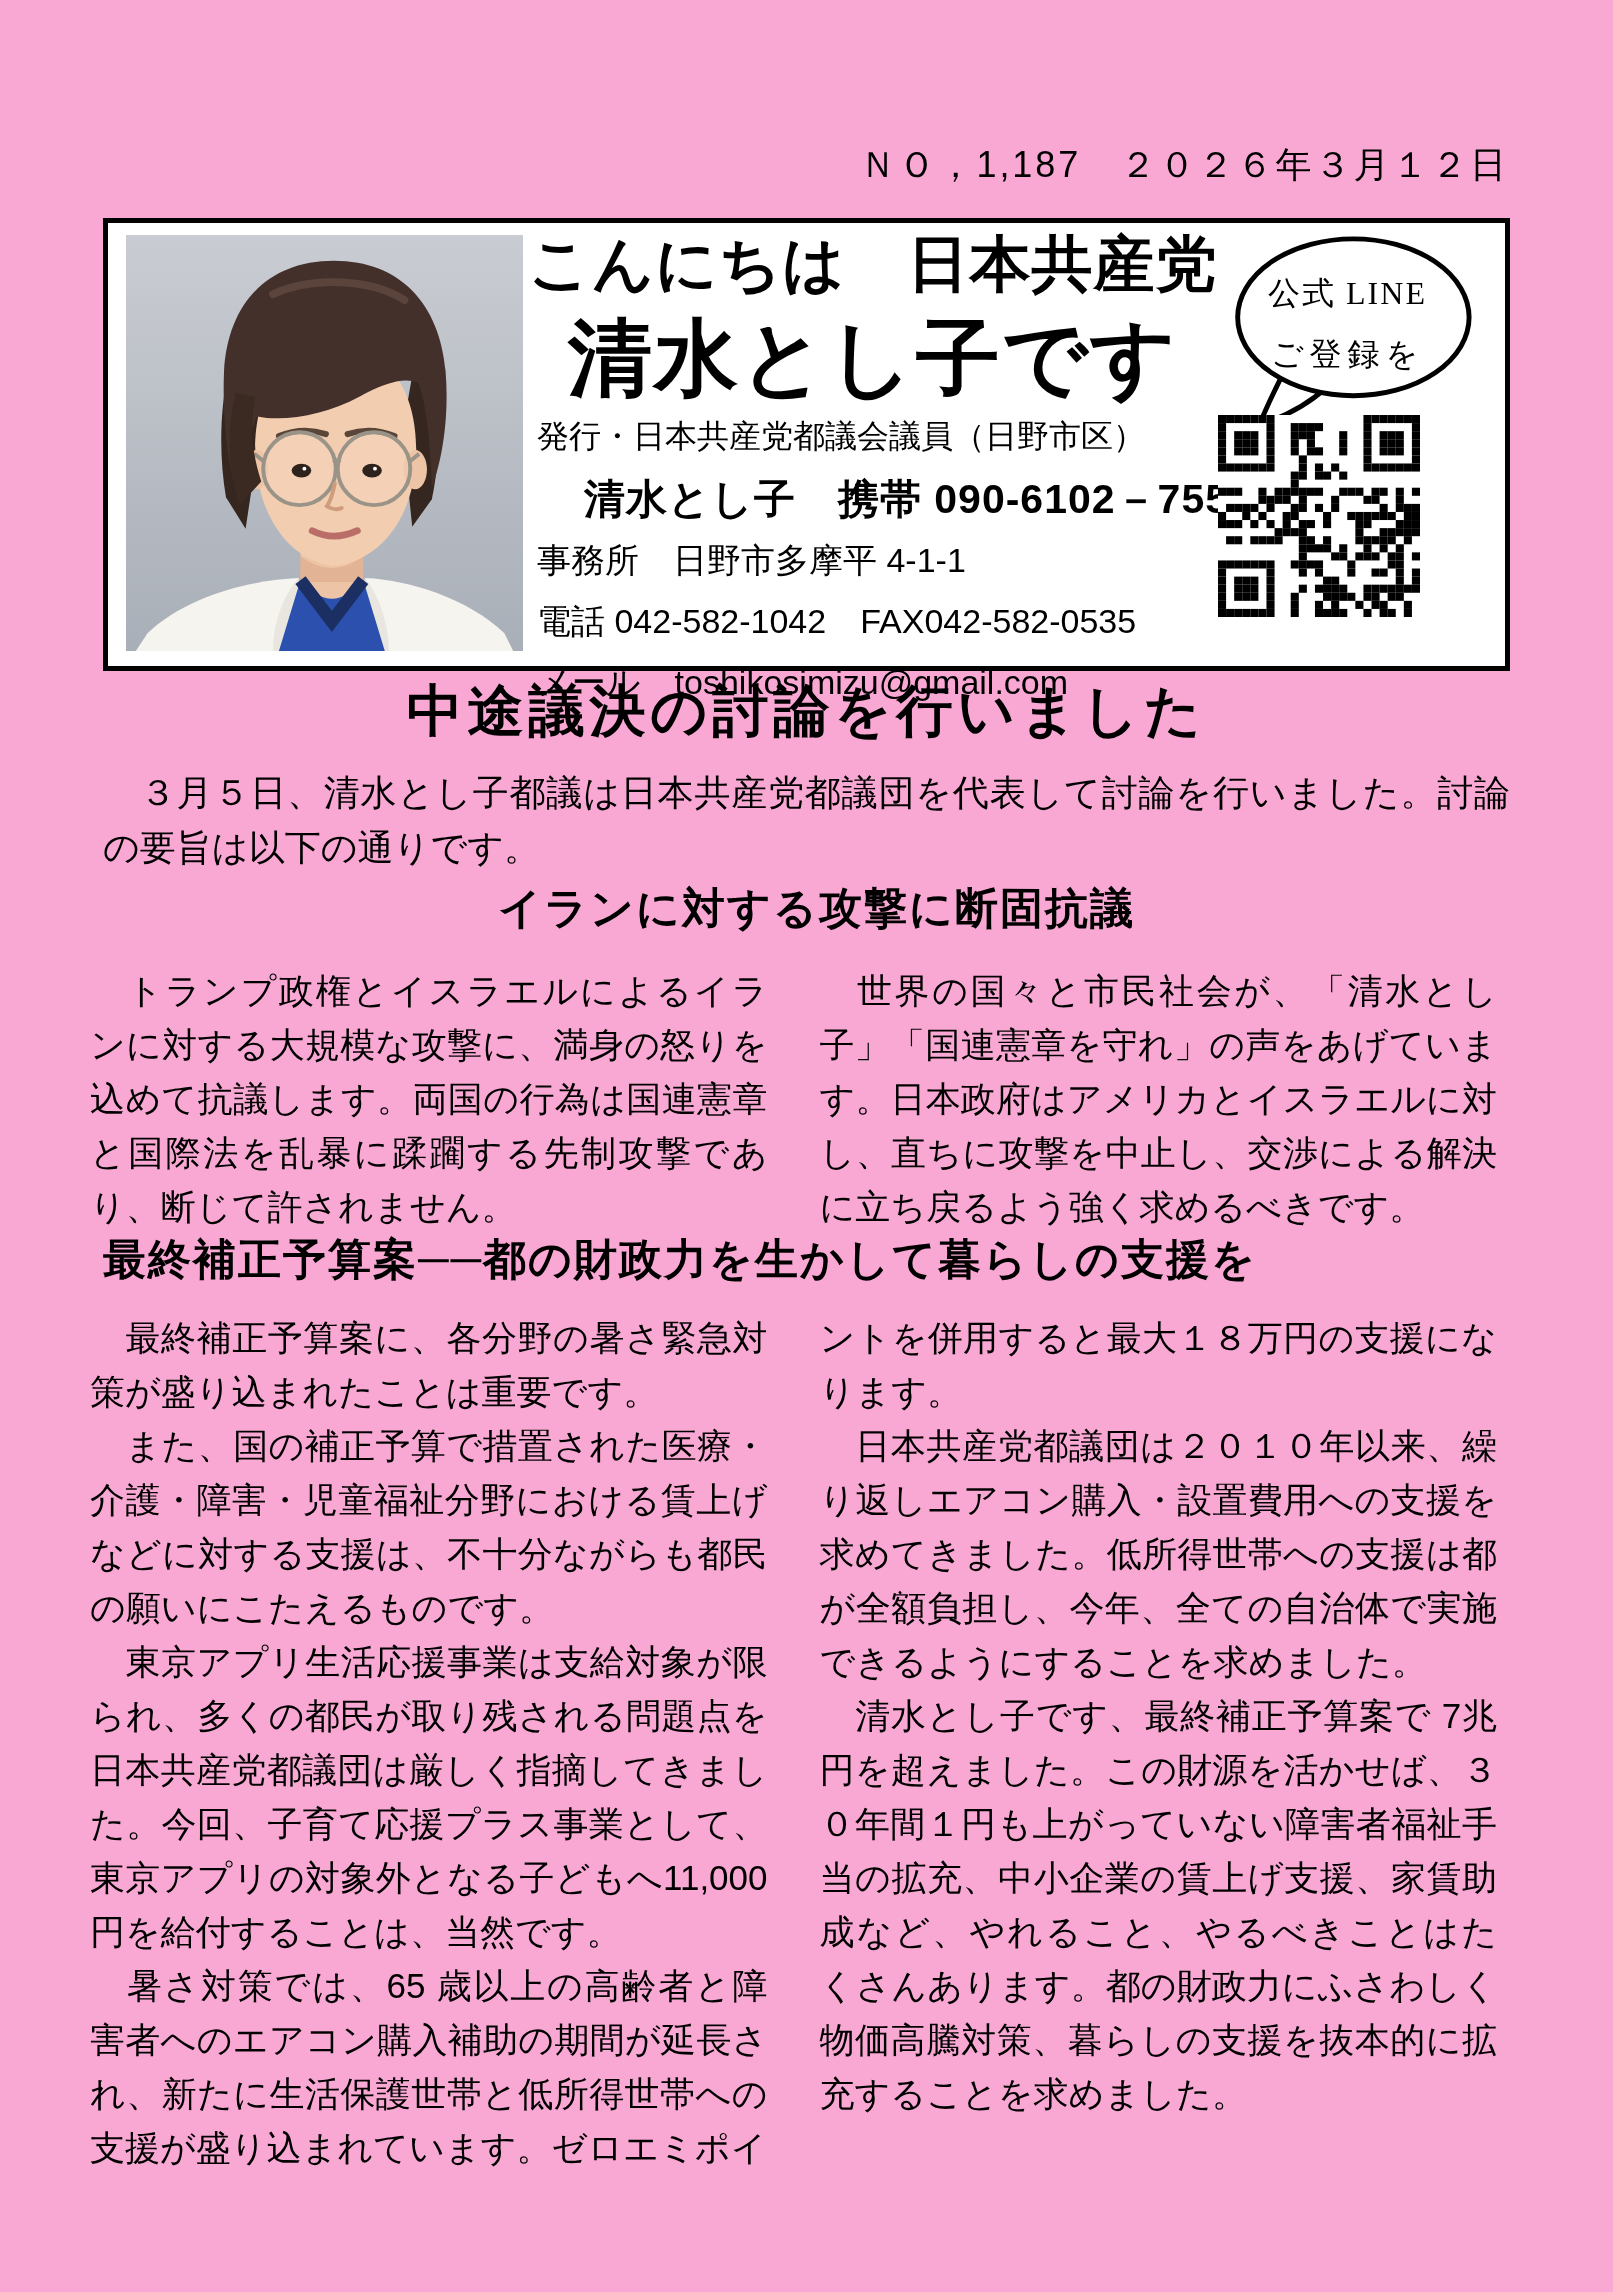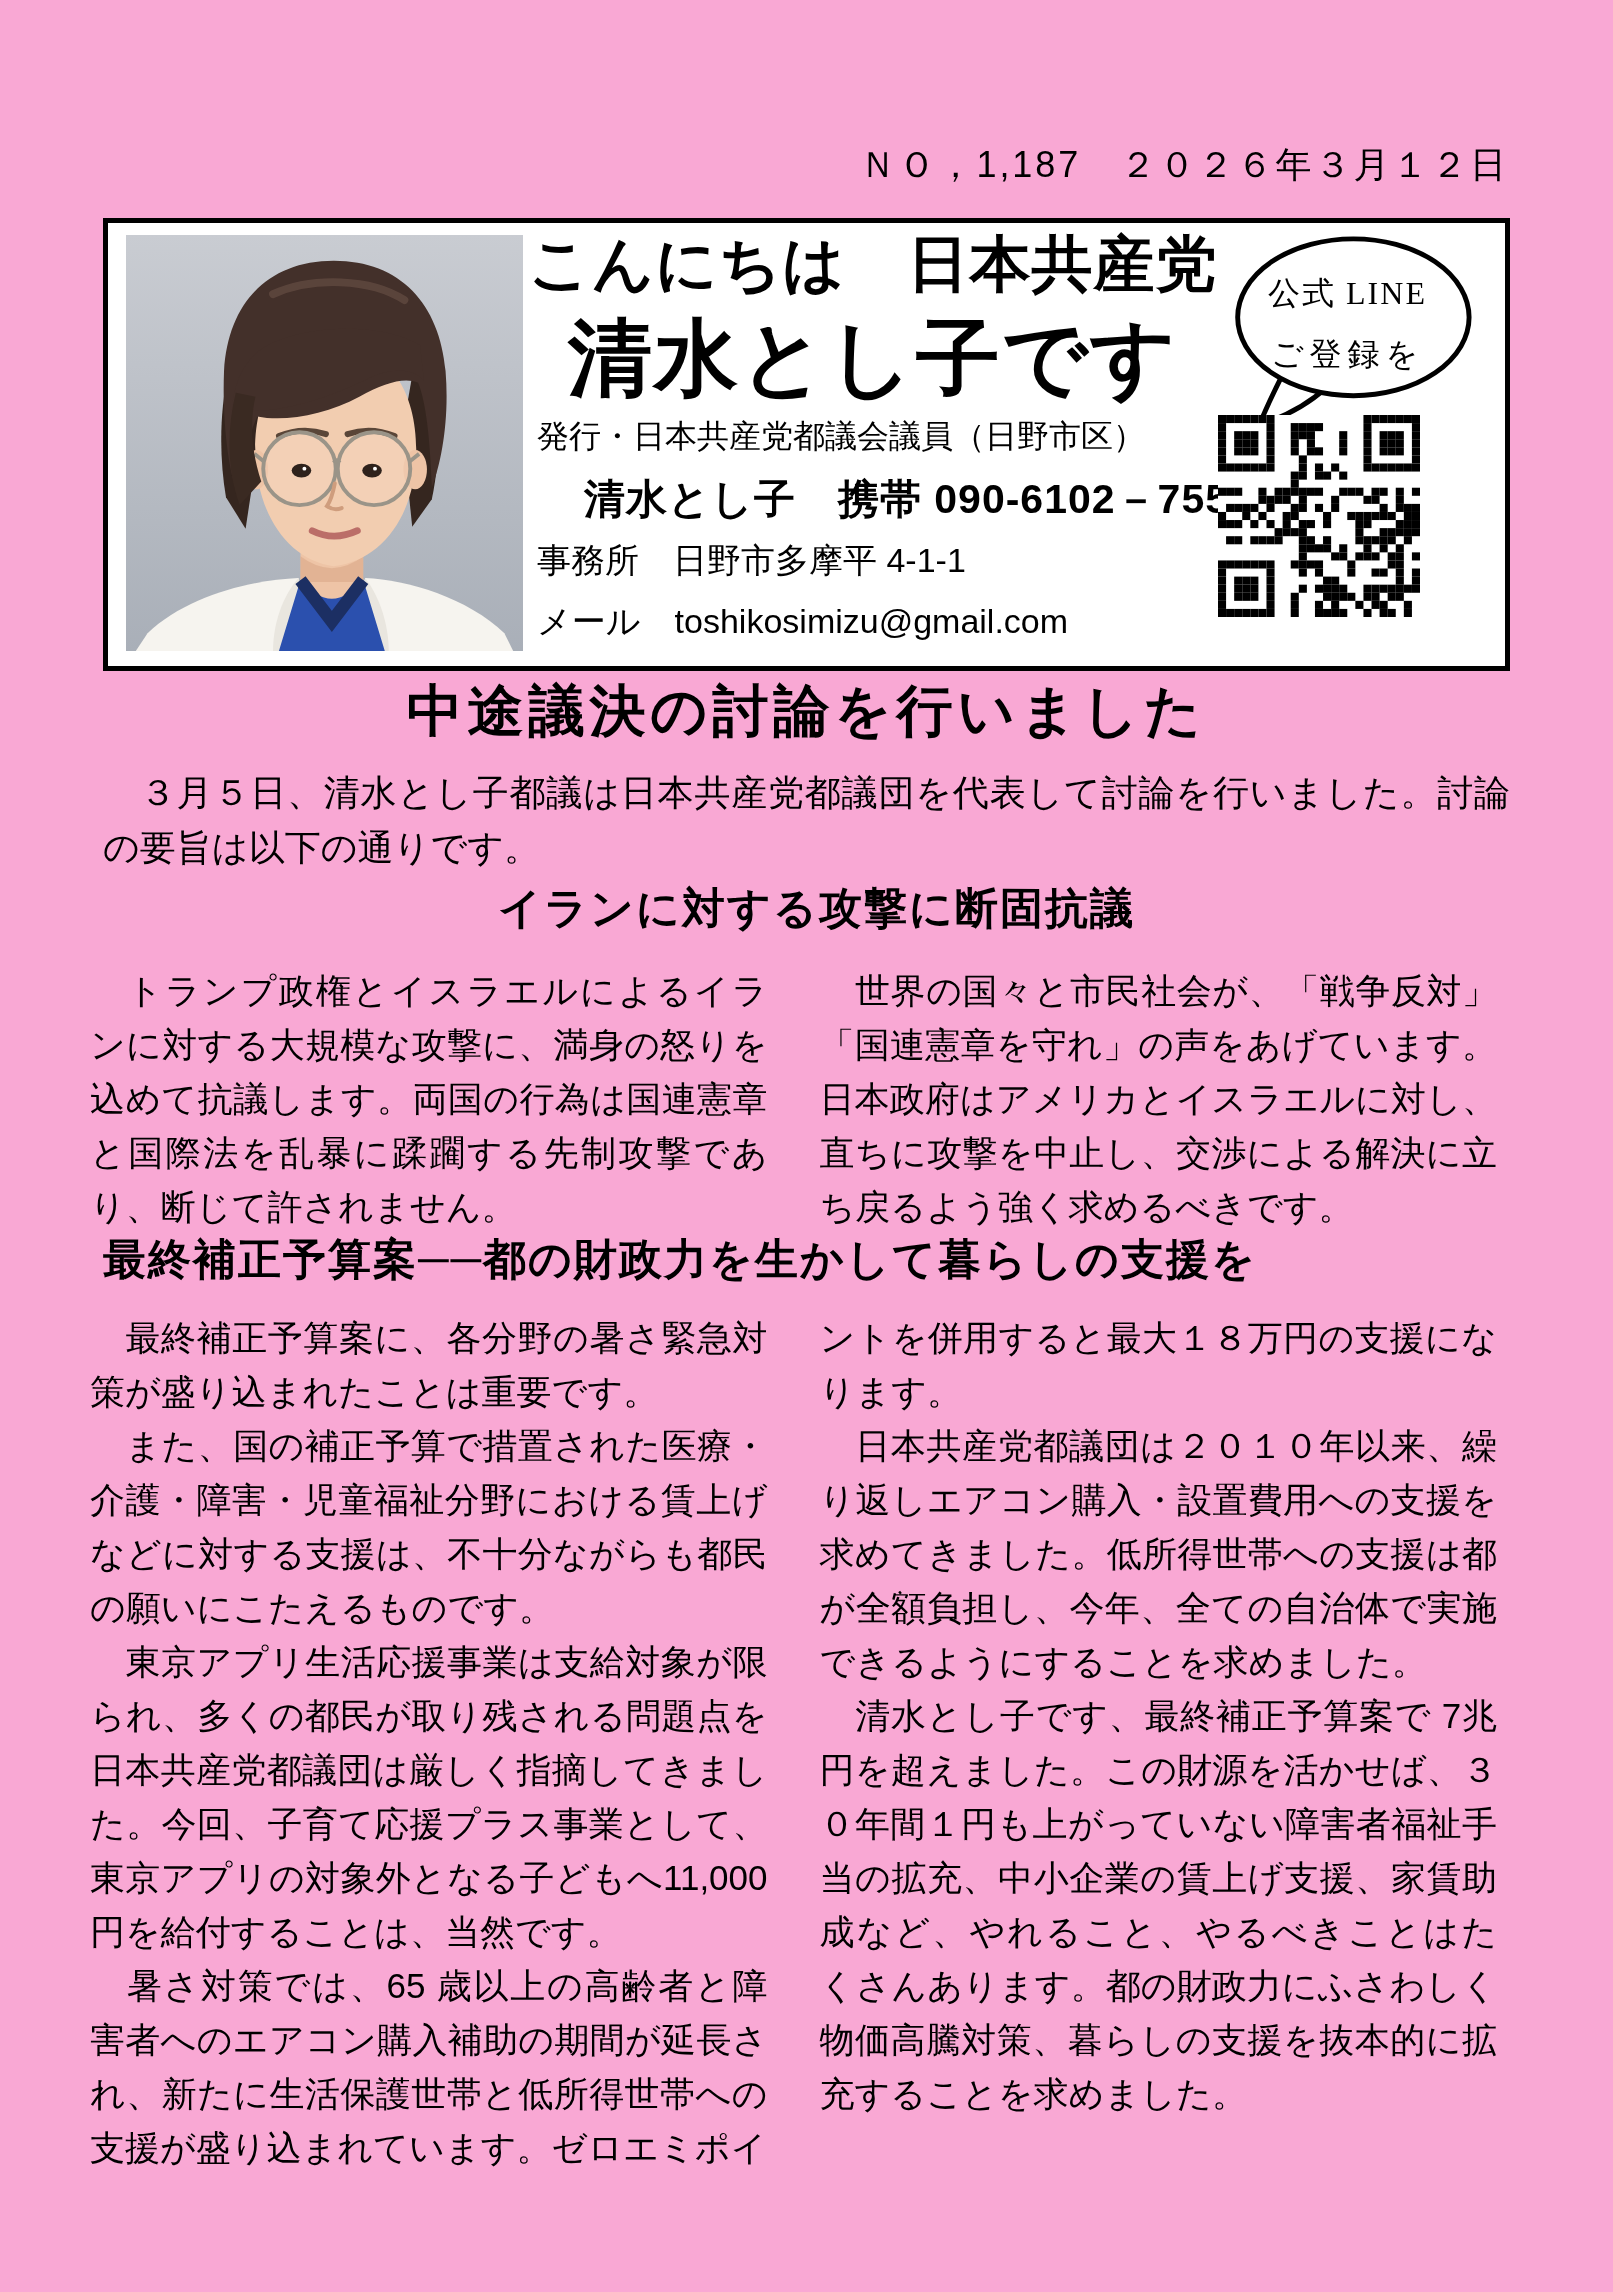--- a/index.html
+++ b/index.html
@@ -163,20 +163,21 @@
 
     <div class="titles">
       <div class="greeting">こんにちは　日本共産党</div>
       <div class="big-name">清水とし子です</div>
     </div>
 
     <div class="contact">
       <div class="pub">発行・日本共産党都議会議員（日野市区）</div>
       <div class="namephone">清水とし子　携帯 090-6102－7555</div>
       <div class="office">事務所　日野市多摩平 4-1-1</div>
+      <div class="telfax">電話 042-582-1042　FAX042-582-0535</div>
       <div class="email">メール　toshikosimizu@gmail.com</div>
     </div>
 
     <div class="bubble">
       <svg viewBox="0 0 268 206">
         <path d="M66,150 Q52,178 44,198 Q86,184 112,160 Z" fill="#fff" stroke="#000" stroke-width="5" stroke-linejoin="round"></path>
         <ellipse cx="140" cy="88" rx="118" ry="80" fill="#fff" stroke="#000" stroke-width="5"></ellipse>
       </svg>
       <div class="bubble-text bubble-line1">公式 LINE</div>
       <div class="bubble-text bubble-line2">ご登録を</div>
@@ -478,21 +479,21 @@
 
   </div>
 
   <h1 class="article-title">中途議決の討論を行いました</h1>
 
   <p class="lead">　３月５日、清水とし子都議は日本共産党都議団を代表して討論を行いました。討論の要旨は以下の通りです。</p>
 
   <h2 class="sec-heading center iran">イランに対する攻撃に断固抗議</h2>
   <div class="cols iran">
     <div class="col">　トランプ政権とイスラエルによるイランに対する大規模な攻撃に、満身の怒りを込めて抗議します。両国の行為は国連憲章と国際法を乱暴に蹂躙する先制攻撃であり、断じて許されません。</div>
-    <div class="col">　世界の国々と市民社会が、「戦争反対」「国連憲章を守れ」の声をあげています。日本政府はアメリカとイスラエルに対し、直ちに攻撃を中止し、交渉による解決に立ち戻るよう強く求めるべきです。</div>
+    <div class="col">　世界の国々と市民社会が、「清水とし子」「国連憲章を守れ」の声をあげています。日本政府はアメリカとイスラエルに対し、直ちに攻撃を中止し、交渉による解決に立ち戻るよう強く求めるべきです。</div>
   </div>
 
   <h2 class="sec-heading budget">最終補正予算案──都の財政力を生かして暮らしの支援を</h2>
   <div class="cols budget">
     <div class="col">　最終補正予算案に、各分野の暑さ緊急対策が盛り込まれたことは重要です。
 　また、国の補正予算で措置された医療・介護・障害・児童福祉分野における賃上げなどに対する支援は、不十分ながらも都民の願いにこたえるものです。
 　東京アプリ生活応援事業は支給対象が限られ、多くの都民が取り残される問題点を日本共産党都議団は厳しく指摘してきました。今回、子育て応援プラス事業として、東京アプリの対象外となる子どもへ11,000 円を給付することは、当然です。
 　暑さ対策では、65 歳以上の高齢者と障害者へのエアコン購入補助の期間が延長され、新たに生活保護世帯と低所得世帯への支援が盛り込まれています。ゼロエミポイ</div>
     <div class="col">ントを併用すると最大１８万円の支援になります。
 　日本共産党都議団は２０１０年以来、繰り返しエアコン購入・設置費用への支援を求めてきました。低所得世帯への支援は都が全額負担し、今年、全ての自治体で実施できるようにすることを求めました。

